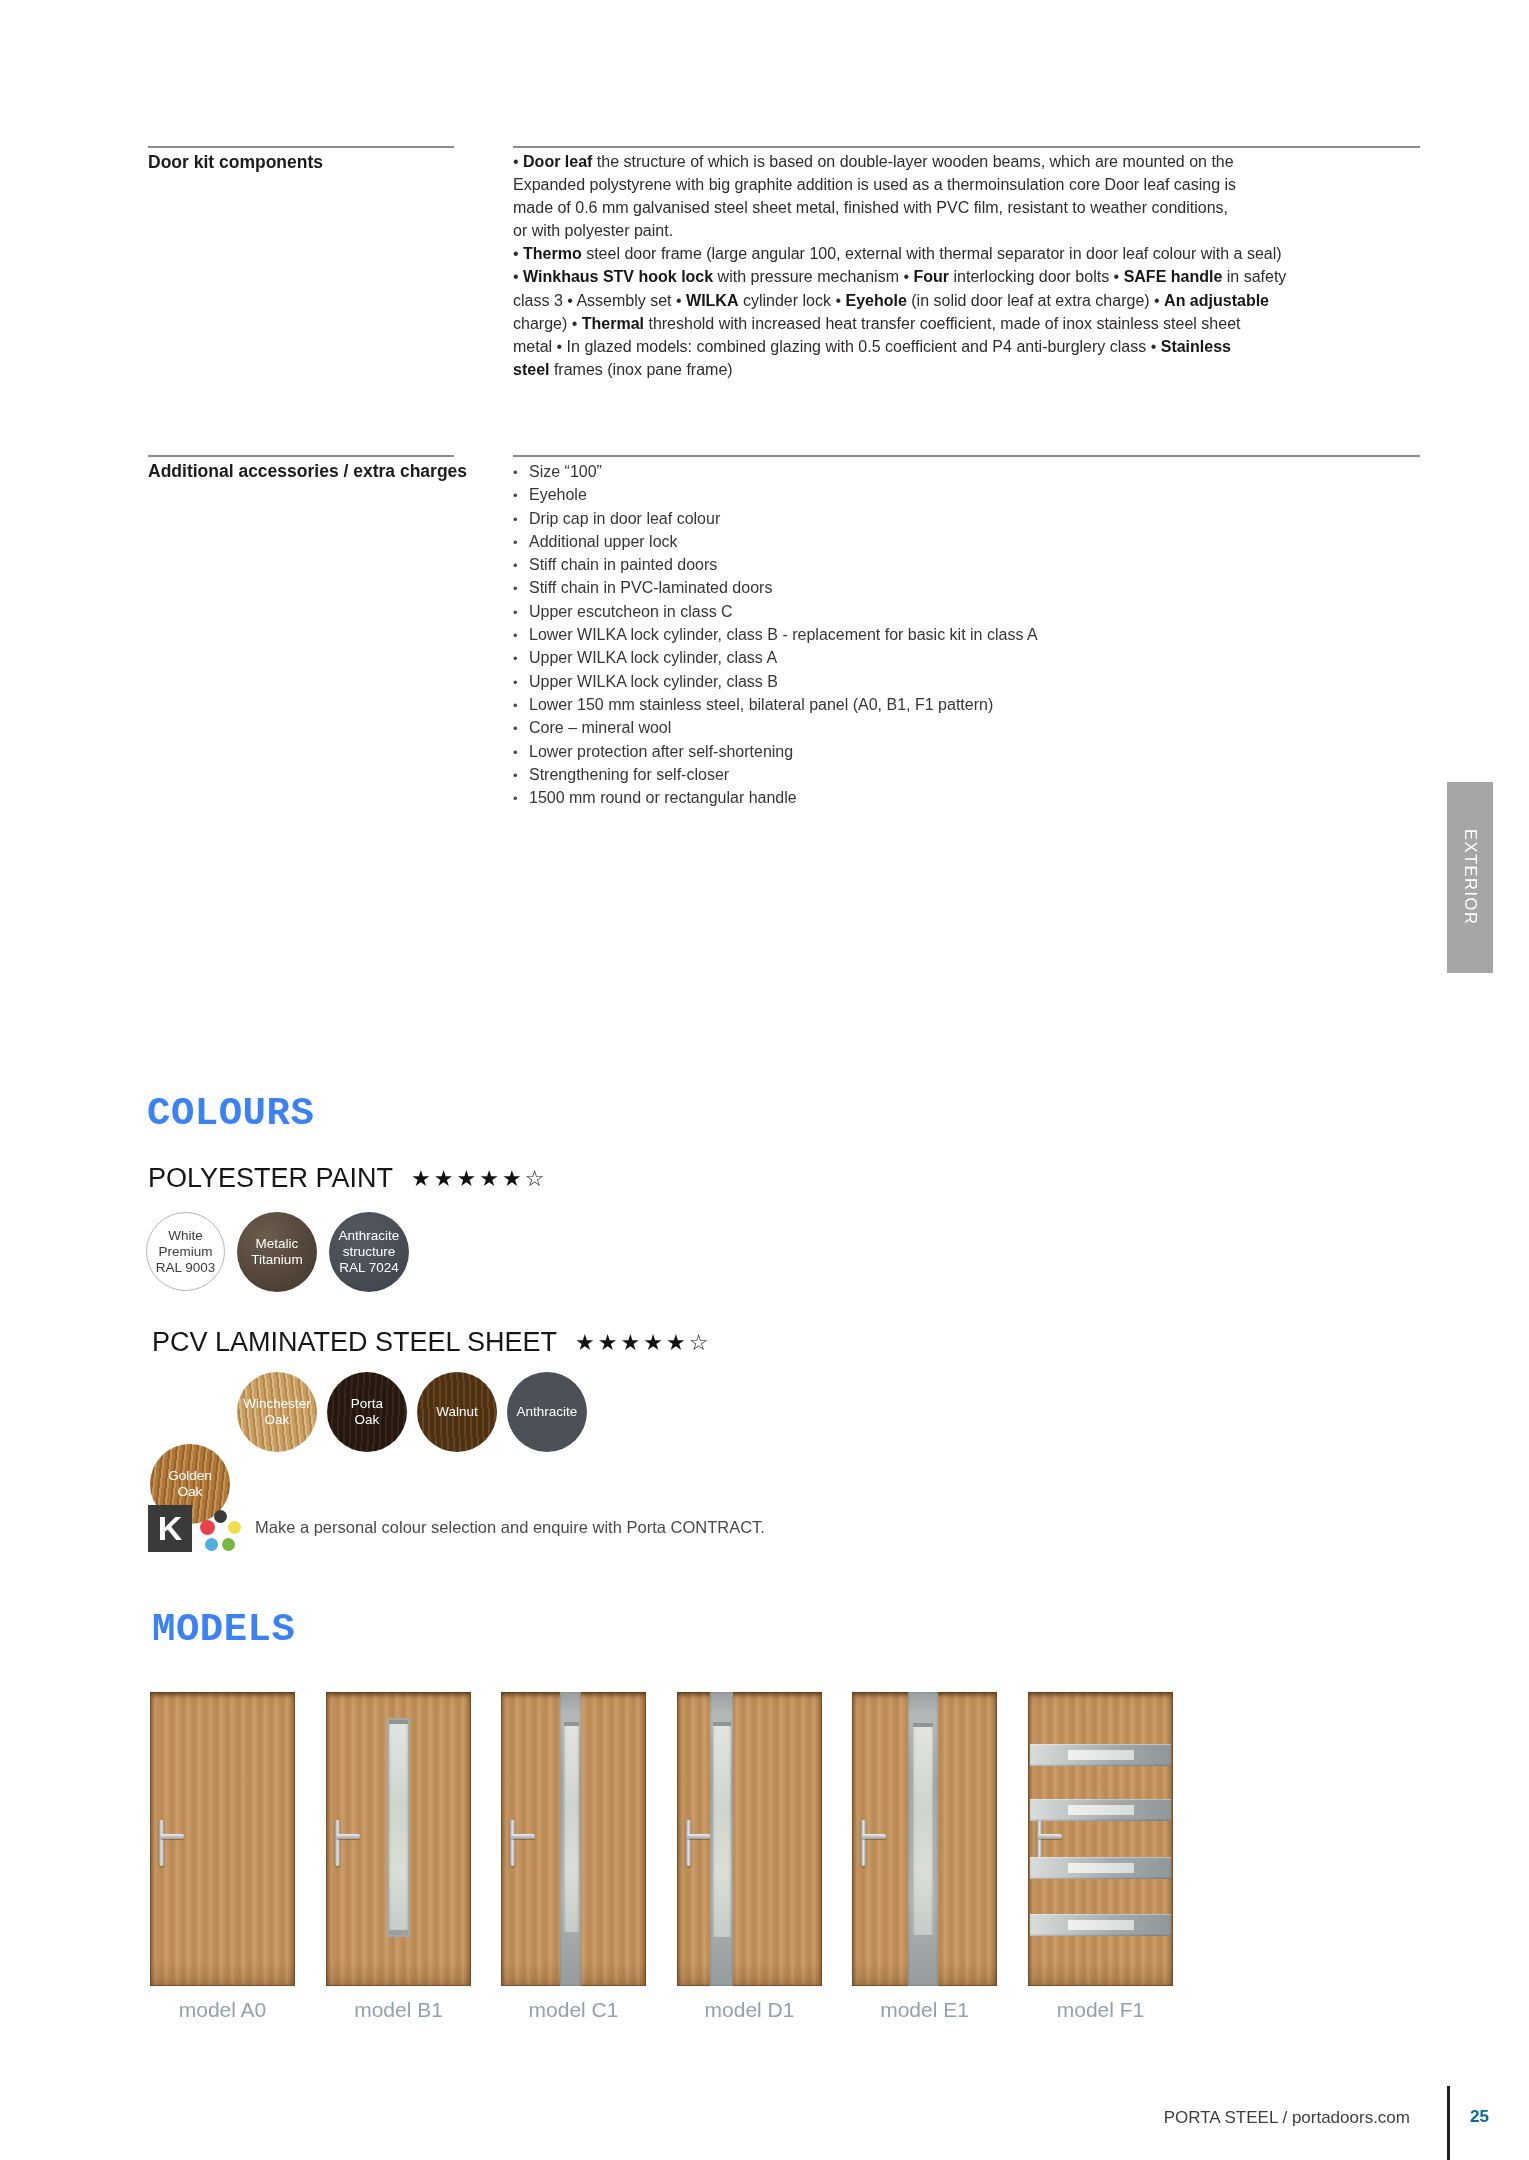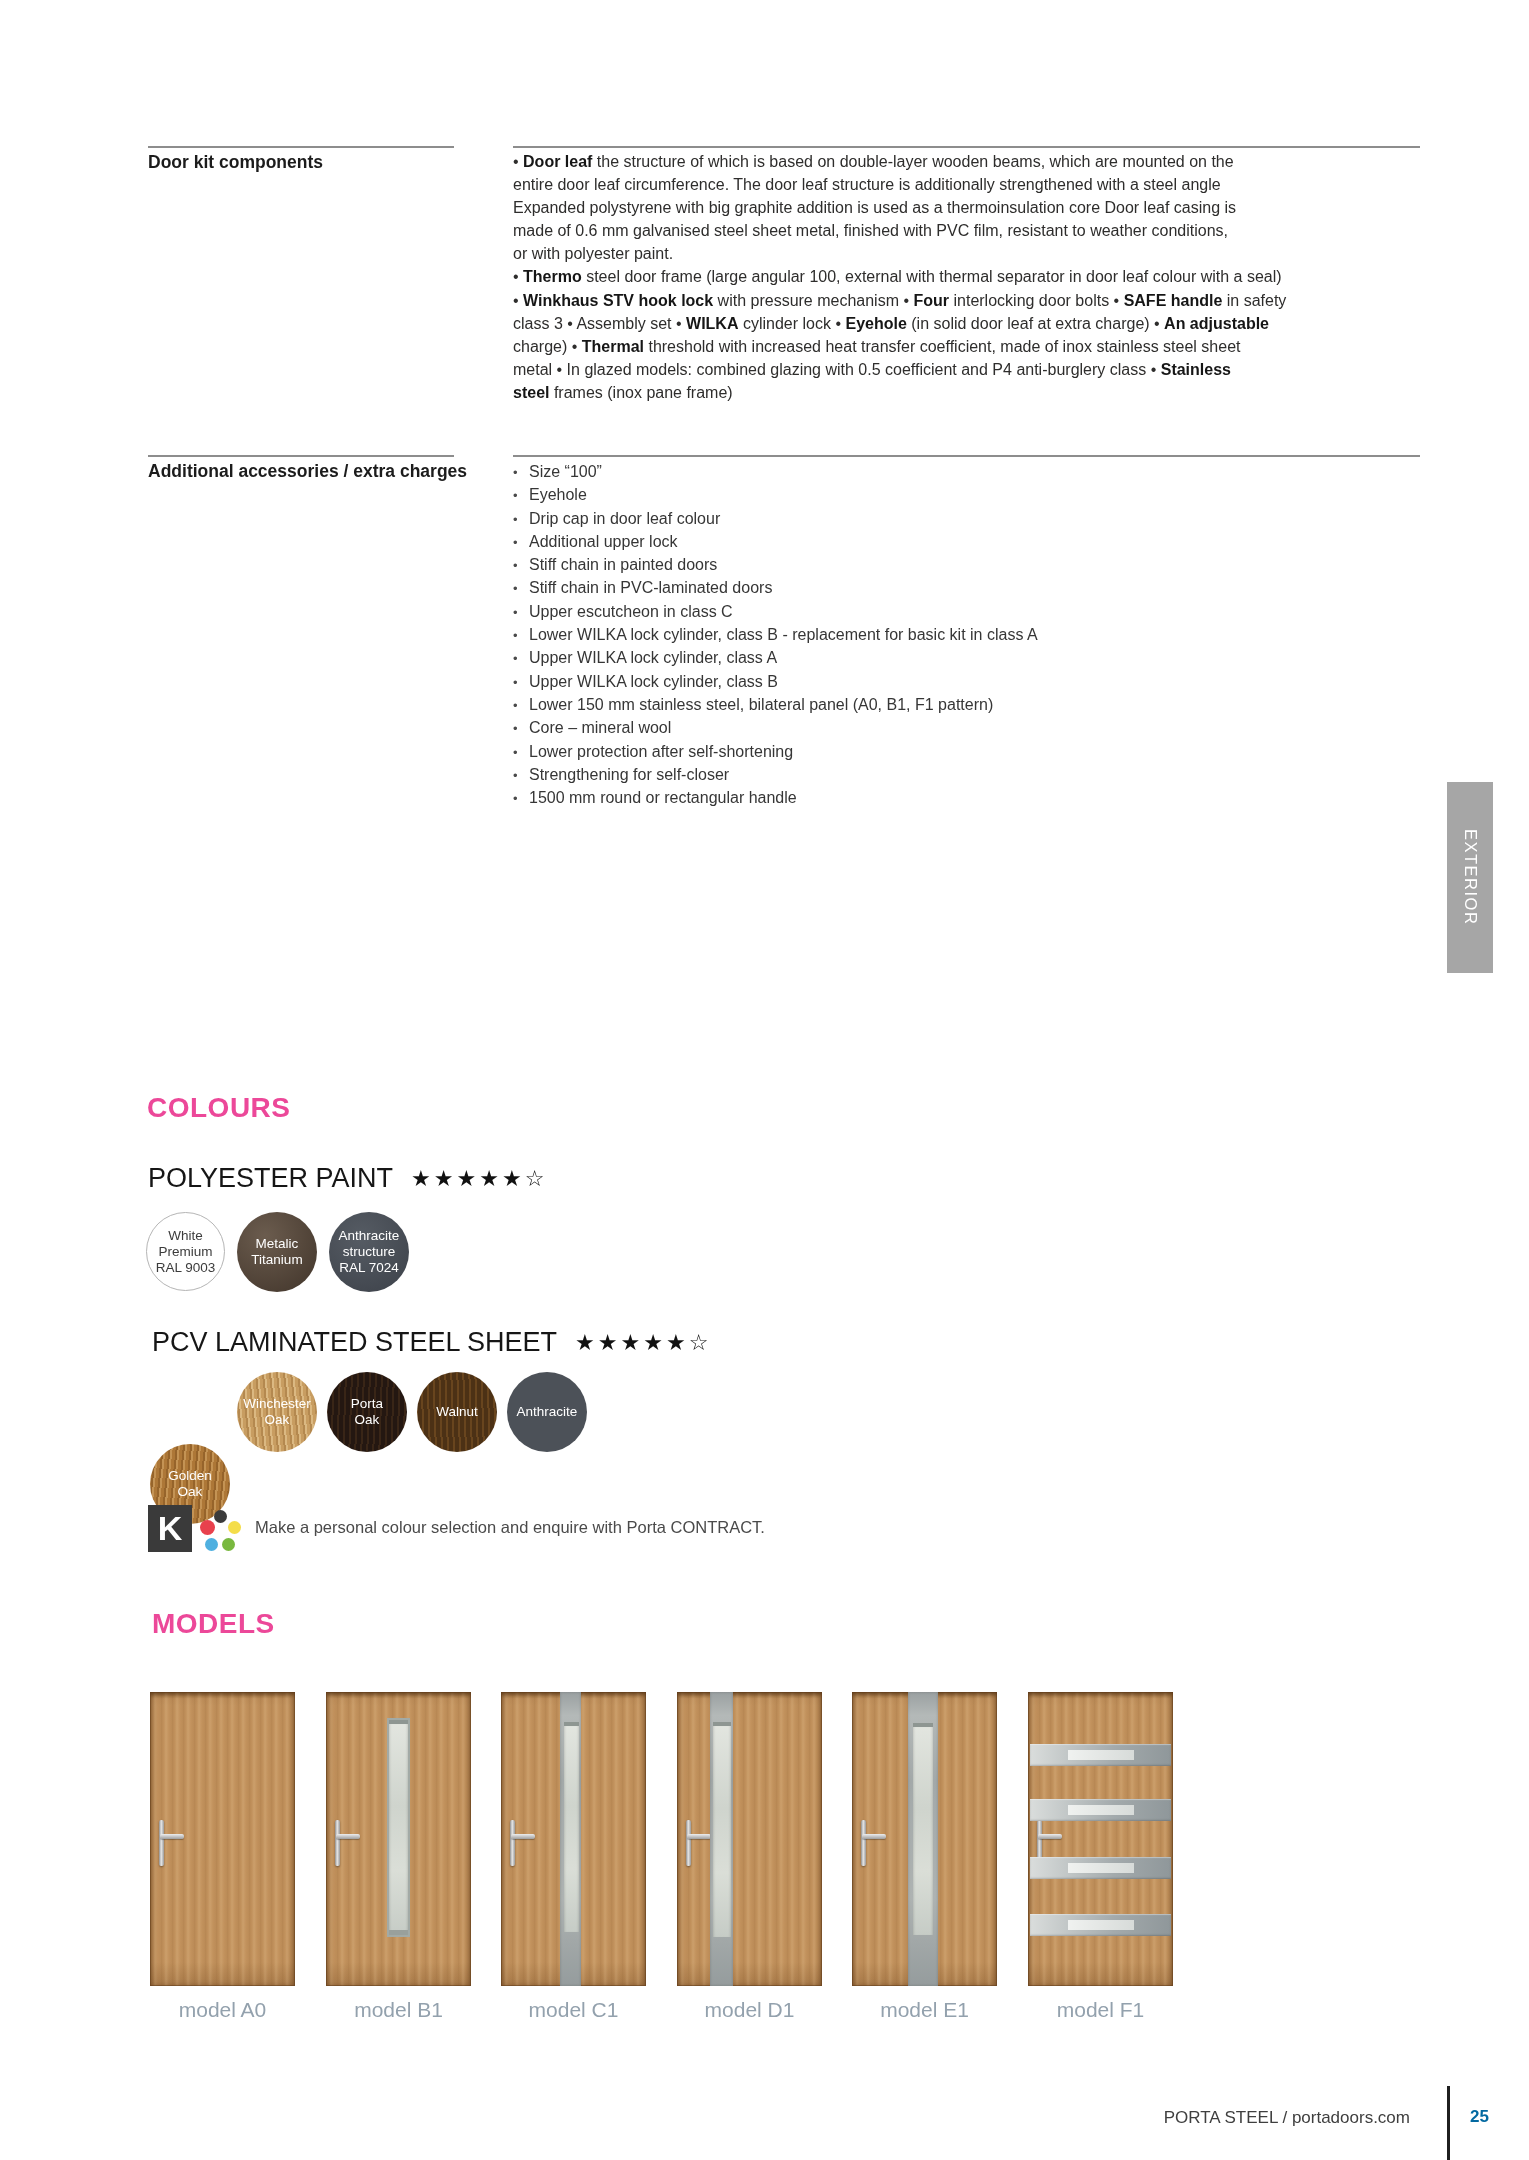--- a/index.html
+++ b/index.html
@@ -19,21 +19,21 @@
   .acc-row .dot{width:16px;font-size:13px;color:#4a4a4a;}
   
   .side-tab{
     position:absolute;left:1447px;top:782px;width:46px;height:191px;background:#a6a6a6;
     display:flex;align-items:center;justify-content:center;
   }
   .side-tab span{
     writing-mode:vertical-rl;color:#ffffff;font-size:16.5px;letter-spacing:1.5px;
   }
   
-  .big-title{position:absolute;font-size:28px;font-weight:bold;color:#ec4899;letter-spacing:0.5px;}
+  .big-title{position:absolute;font-size:39px;font-weight:bold;color:#3b82f6;letter-spacing:0.5px;font-family:Liberation Mono, monospace;}
   
   .sub-heading{position:absolute;font-size:27px;color:#161616;display:flex;align-items:center;}
   .sub-heading .stars{font-size:22px;letter-spacing:3px;margin-left:18px;color:#111;}
   
   .sw{
     position:absolute;width:80px;height:80px;border-radius:50%;
     display:flex;flex-direction:column;align-items:center;justify-content:center;
     font-size:13.5px;line-height:16px;color:#ffffff;text-align:center;
   }
   .sw span{display:block;}
@@ -92,21 +92,20 @@
   .footer-page{position:absolute;left:1470px;top:2107px;font-size:17px;font-weight:bold;color:#0369a1;}
 </style>
 </head>
 <body>
 
 <div class="rule" style="left:148px;top:146px;width:306px;"></div>
 <div class="rule" style="left:513px;top:146px;width:907px;"></div>
 <div class="spec-heading" style="left:148px;top:152px;">Door kit components</div>
 <div class="para" style="top:150px;">
     <div class="rich-line"><span>• </span><span class="b">Door leaf</span><span> the structure of which is based on double-layer wooden beams, which are mounted on the</span></div>
-    <div class="rich-line"><span>entire door leaf circumference. The door leaf structure is additionally strengthened with a steel angle</span></div>
     <div class="rich-line"><span>Expanded polystyrene with big graphite addition is used as a thermoinsulation core Door leaf casing is</span></div>
     <div class="rich-line"><span>made of 0.6 mm galvanised steel sheet metal, finished with PVC film, resistant to weather conditions,</span></div>
     <div class="rich-line"><span>or with polyester paint.</span></div>
     <div class="rich-line"><span>• </span><span class="b">Thermo</span><span> steel door frame (large angular 100, external with thermal separator in door leaf colour with a seal)</span></div>
     <div class="rich-line"><span>• </span><span class="b">Winkhaus STV hook lock</span><span> with pressure mechanism • </span><span class="b">Four</span><span> interlocking door bolts • </span><span class="b">SAFE handle</span><span> in safety</span></div>
     <div class="rich-line"><span>class 3 • Assembly set • </span><span class="b">WILKA</span><span> cylinder lock • </span><span class="b">Eyehole</span><span> (in solid door leaf at extra charge) • </span><span class="b">An adjustable</span></div>
     <div class="rich-line"><span>charge) • </span><span class="b">Thermal</span><span> threshold with increased heat transfer coefficient, made of inox stainless steel sheet</span></div>
     <div class="rich-line"><span>metal • In glazed models: combined glazing with 0.5 coefficient and P4 anti-burglery class • </span><span class="b">Stainless</span></div>
     <div class="rich-line"><span class="b">steel</span><span>  frames (inox pane frame)</span></div>
   </div>

